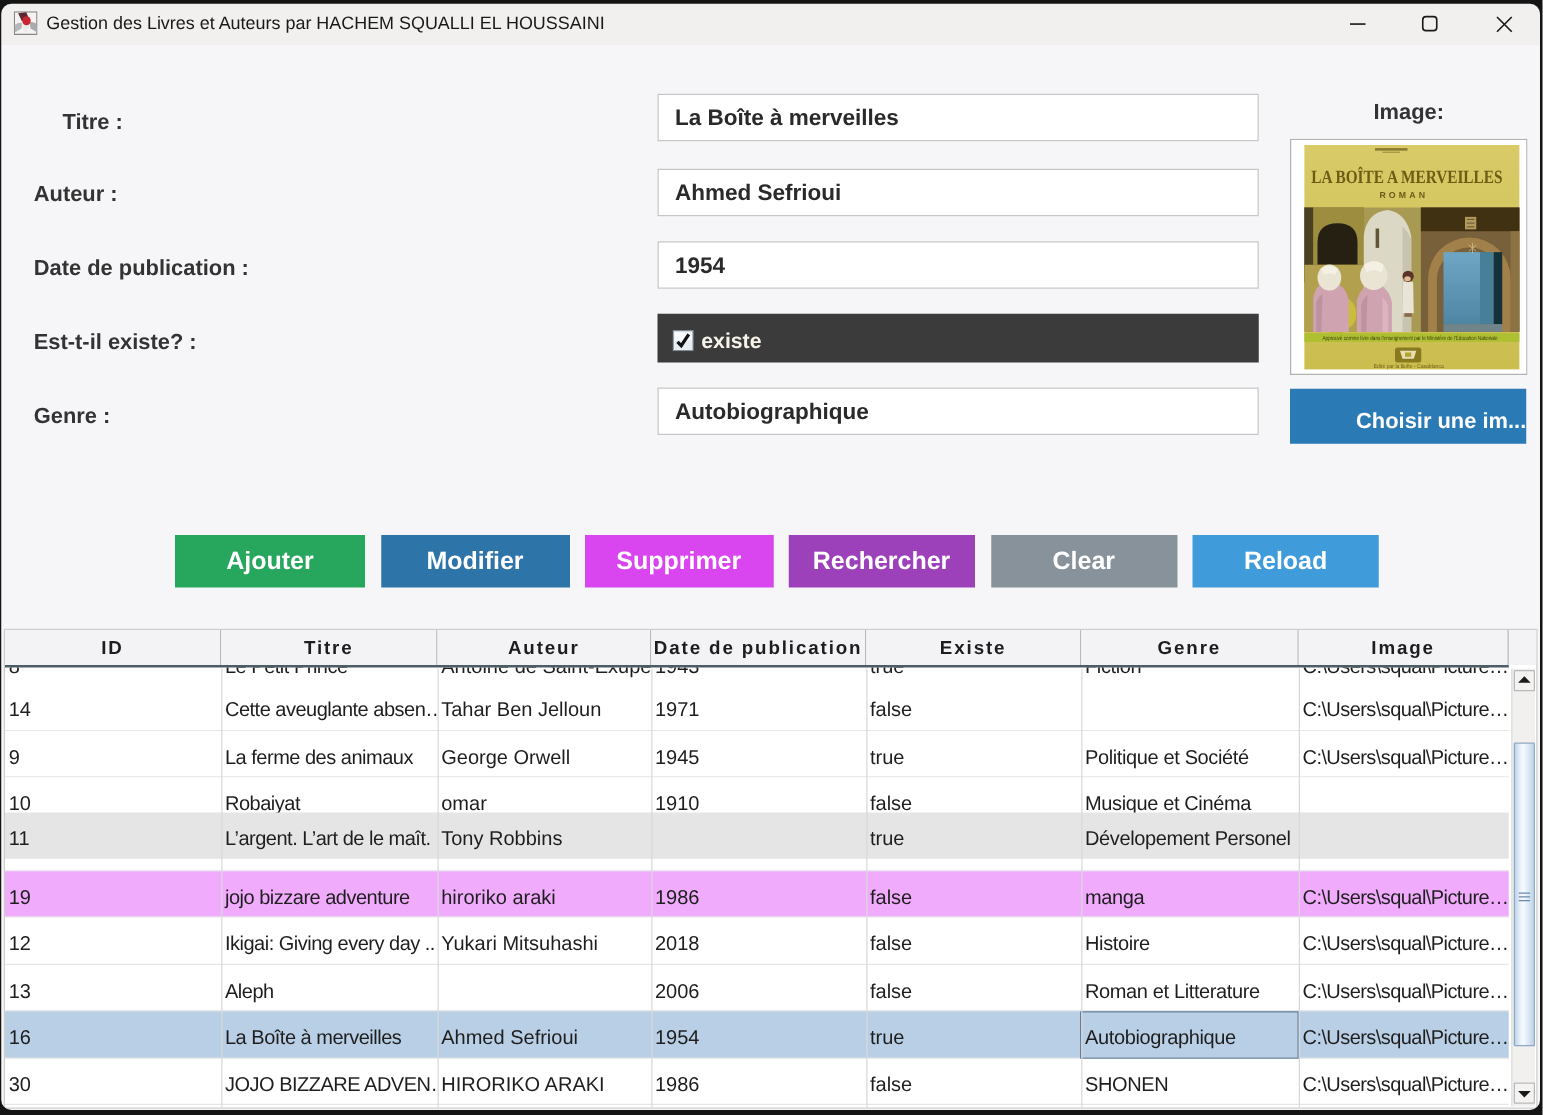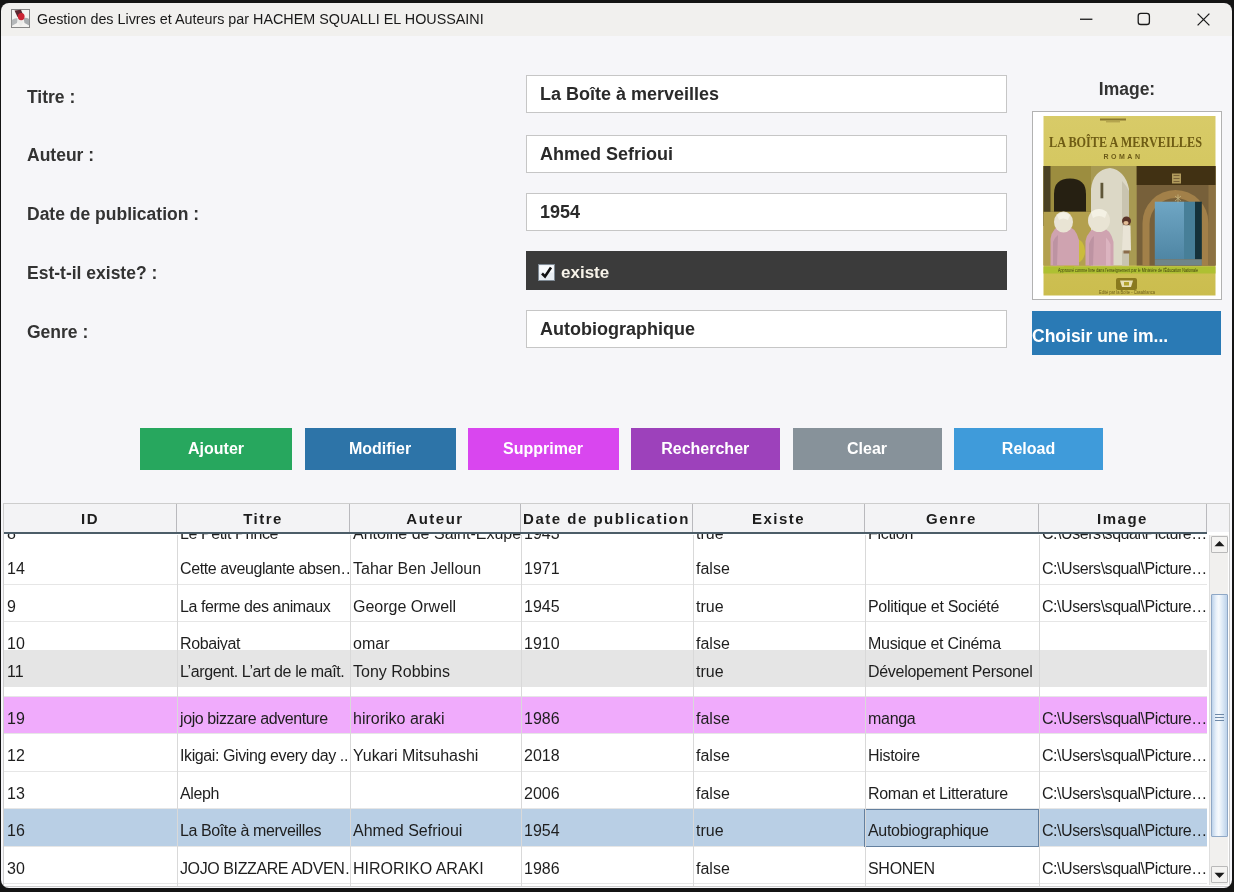--- a/index.html
+++ b/index.html
@@ -10,24 +10,24 @@
     border-radius:8px; box-shadow:0 0 0 30px #141414; pointer-events:none; z-index:90; }
   #titlebar { position:absolute; left:1px; top:3px; width:1231px; height:33px;
     background:#f1f0ee; border-radius:8px 8px 0 0; z-index:5; }
   #title-text { position:absolute; left:37px; top:10.5px; font-size:14.35px; color:#191919; white-space:nowrap; z-index:6; }
   .flabel { position:absolute; left:27px; height:22px; line-height:22px; font-weight:bold; font-size:17.5px; color:#333; white-space:nowrap; }
   .field { position:absolute; left:526px; width:481px; height:38px; background:#fff;
     border:1px solid #c6c6c6; font-weight:bold; font-size:18px; color:#2a2a2a;
     line-height:37px; padding-left:13px; white-space:nowrap; }
   #existe-band { position:absolute; left:526px; top:251px; width:481px; height:39px; background:#3b3b3b; }
   #existe-label { position:absolute; left:35px; top:12px; font-weight:bold; font-size:17px; color:#f7f3e9; }
-  .btn { position:absolute; top:428px; height:42px; color:#fff; font-weight:bold; font-size:16px;
+  .btn { position:absolute; top:428px; height:42px; color:#fff; font-weight:bold; font-size:20px;
     text-align:center; line-height:42px; }
   #choisir { position:absolute; left:1032px; top:311px; width:189px; height:44px; background:#2a7ab5;
-    color:#fff; font-weight:bold; font-size:17.5px; text-align:left; line-height:50px; }
+    color:#fff; font-weight:bold; font-size:17.5px; text-align:right; line-height:50px; }
   #tablewrap { position:absolute; left:3px; top:503px; width:1227px; height:383.5px;
     background:#fff; border:1px solid #cdcdcd; }
   .hcell { position:absolute; top:0; height:28px; line-height:30px; text-align:center;
     font-weight:bold; font-size:15px; letter-spacing:1.5px; color:#1d1d1d; background:#f3f3f5; border-right:1px solid #b9b9bd; }
   .row { position:absolute; left:0; width:1203px; height:37.4px; background:#fff; }
   .c { position:absolute; top:0; height:37.4px; line-height:43px; font-size:16px;
     color:#1e1e1e; white-space:nowrap; overflow:hidden; padding-left:3px; }
   .rsep { position:absolute; left:0; width:1203px; height:1px; background:#e6e6e6; }
   .vsep { position:absolute; top:30.5px; width:1px; height:351px; background:#d9d9d9; }
   .sbtn { position:absolute; left:1px; width:17px; background:#f4f3f1; border:1px solid #b9b9b9; border-radius:1px; display:flex; align-items:center; justify-content:center; }
@@ -44,21 +44,21 @@
   </svg>
   <svg style="position:absolute;left:10.5px;top:9px;z-index:6;" width="19" height="19" viewBox="0 0 19 19">
     <rect x="0.5" y="0.5" width="18" height="18" fill="#f4f3f1" stroke="#868686"></rect>
     <path d="M0.8 11 Q4 8.5 7 9.5 L6 14 Q3 15.5 0.8 17 Z" fill="#b5b8ba"></path>
     <path d="M18.2 10 Q15 8 12.5 9 L13.5 14 Q16 15 18.2 16.5 Z" fill="#a8acaf"></path>
     <path d="M3.5 1.5 L10 0.8 L12.2 6 L6.5 8 Z" fill="#5c2730"></path>
     <path d="M6.5 9 Q9.5 6.5 12.5 9 Q13.5 13 9.6 17.5 Q5.8 13 6.5 9 Z" fill="#ececea"></path>
     <ellipse cx="10.2" cy="7.6" rx="3.4" ry="3.6" fill="#cb2433"></ellipse>
   </svg>
 
-  <div class="flabel" style="top:86px;">Titre :</div>
+  <div class="flabel" style="top:86px;margin-left:23px;">Titre :</div>
   <div class="flabel" style="top:144px;">Auteur :</div>
   <div class="flabel" style="top:203px;">Date de publication :</div>
   <div class="flabel" style="top:262px;">Est-t-il existe? :</div>
   <div class="flabel" style="top:321px;">Genre :</div>
 
   <div class="field" style="top:75px;">La Boîte à merveilles</div>
   <div class="field" style="top:135px;">Ahmed Sefrioui</div>
   <div class="field" style="top:193px;">1954</div>
   <div class="field" style="top:310px;">Autobiographique</div>
 

